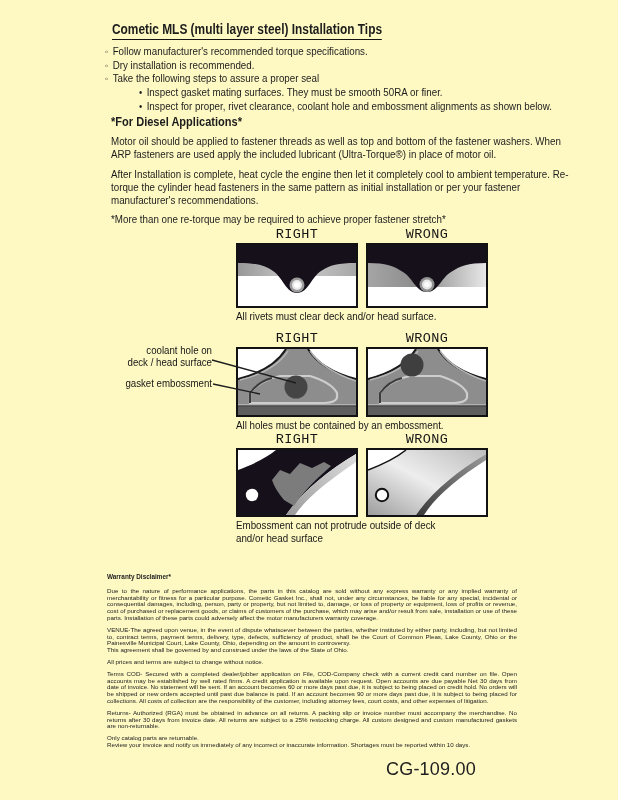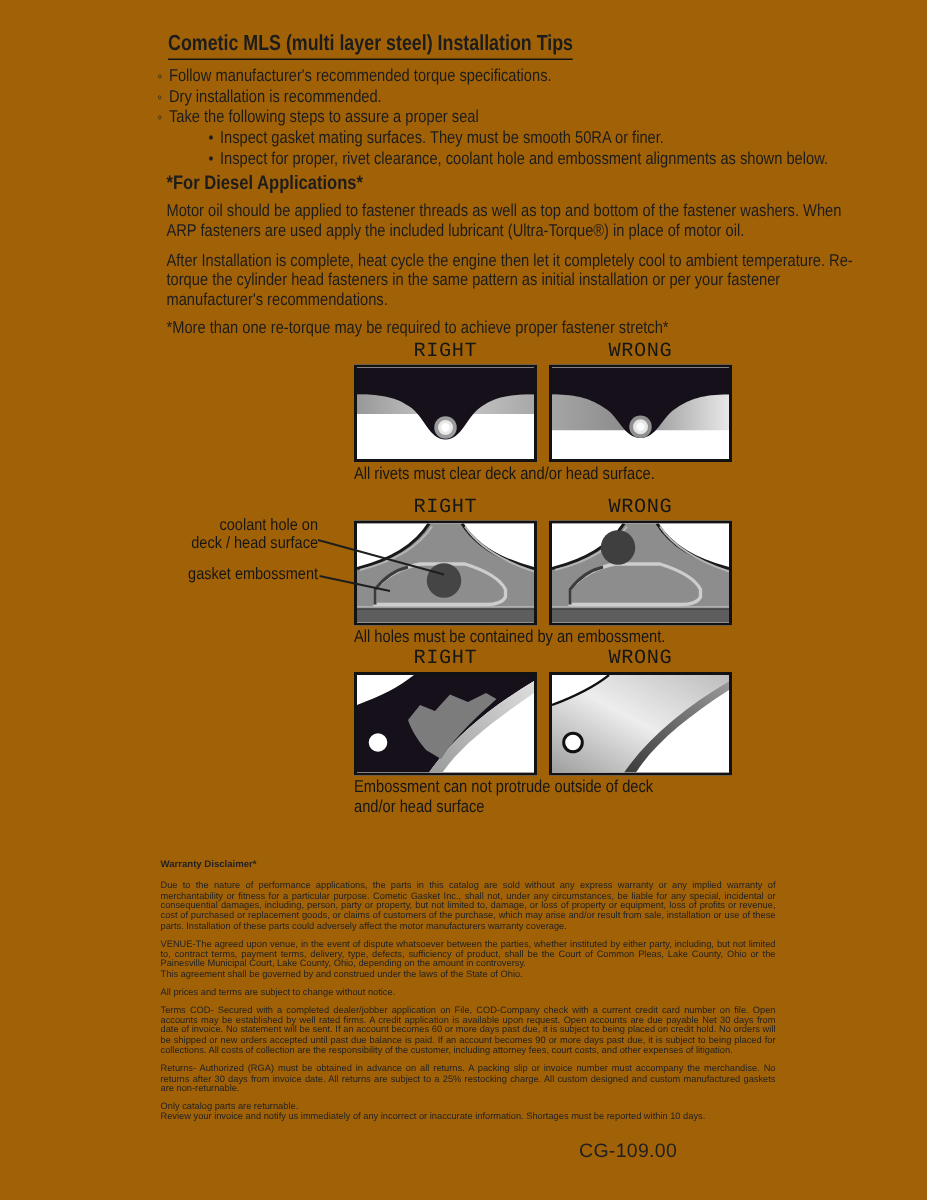--- a/index.html
+++ b/index.html
@@ -1,18 +1,18 @@
 <!DOCTYPE html>
 <html><head>
 <meta charset="utf-8">
 <style>
   * { margin:0; padding:0; box-sizing:border-box; }
   html,body { background:#ffffff; }
   .page {
-    position:relative; width:618px; height:800px; background:#a16207;
+    position:relative; width:618px; height:800px; background:#fef9c3;
     font-family:"Liberation Sans", sans-serif; color:#1c1c1c; overflow:hidden;
   }
 
   .title {
     position:absolute; left:112px; top:21px; font-size:14.5px; font-weight:bold;
     white-space:nowrap; transform:scaleX(0.82); transform-origin:0 0;
   }
   .title .ul { display:inline-block; border-bottom:1.8px solid #141414; padding-bottom:2px; }
 
   .bullets {
@@ -50,21 +50,21 @@
     font-size:11px; line-height:11.8px; white-space:pre;
     transform:scaleX(0.88); transform-origin:100% 0; color:#161616;
   }
   #callout1 { top:345px; } #callout2 { top:378px; }
   .leaders { position:absolute; left:210px; top:352px; pointer-events:none; }
 
   .legal { position:absolute; left:107px; top:574px; width:410px; font-size:6.2px; line-height:6.8px; color:#222; }
   .legal h3 { font-size:6.4px; font-weight:bold; margin-bottom:7px; }
   .legal p  { margin-bottom:5px; white-space:pre-line; text-align:justify; }
 
-  .code { position:absolute; left:386px; top:759px; font-size:13px; letter-spacing:0.2px; color:#202020; }
+  .code { position:absolute; left:386px; top:759px; font-size:18px; letter-spacing:0.2px; color:#202020; }
 </style>
 </head>
 <body>
 
 <div class="page">
 
   <div class="title">
     <span class="ul">Cometic MLS (multi layer steel) Installation Tips</span>
   </div>
 

